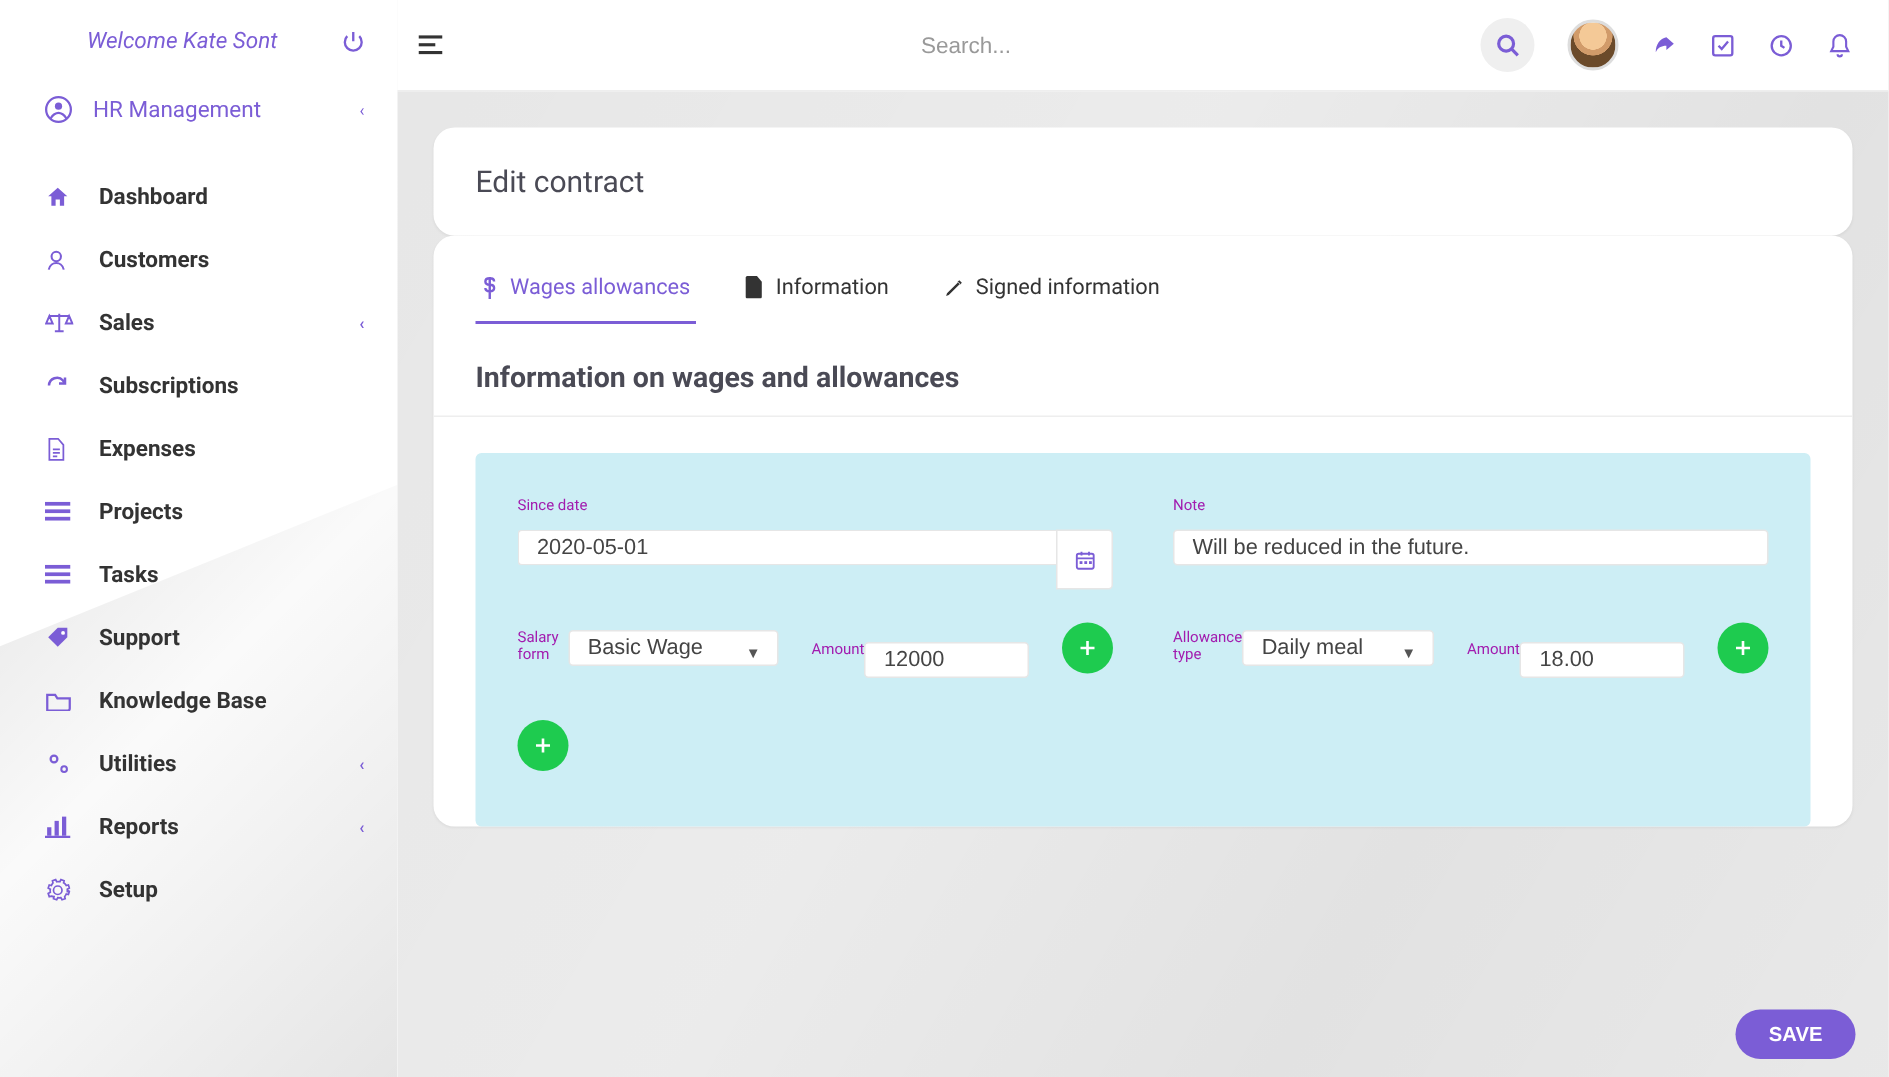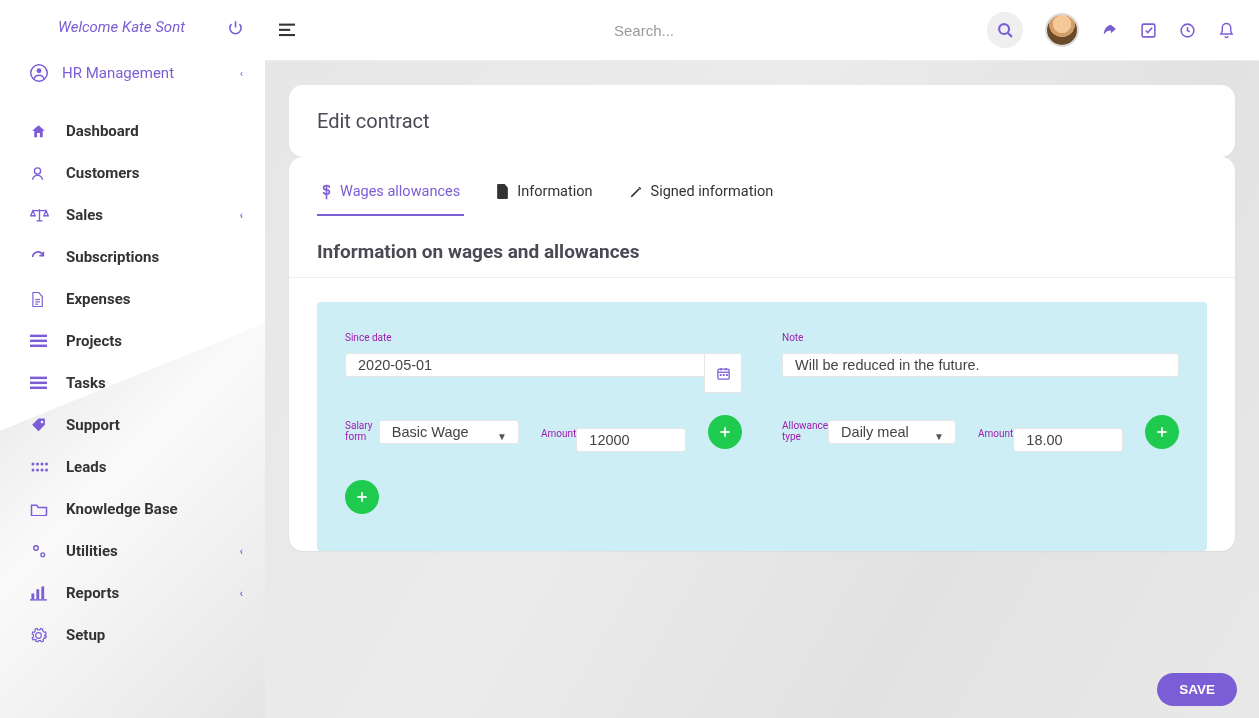--- a/index.html
+++ b/index.html
@@ -300,35 +300,20 @@
           <span>Tasks</span>
         </li>
         <li class="sb-item">
           <span class="ic">
             <svg width="17" height="17" viewBox="0 0 24 24" fill="currentColor">
               <path d="M3 11l9-9h9v9l-9 9-9-9z"></path>
               <circle cx="17" cy="7" r="1.8" fill="#fff"></circle>
             </svg>
           </span>
           <span>Support</span>
-        </li>
-        <li class="sb-item">
-          <span class="ic">
-            <svg width="18" height="12" viewBox="0 0 24 14" fill="currentColor">
-              <circle cx="4" cy="3" r="2"></circle>
-              <circle cx="10" cy="3" r="2"></circle>
-              <circle cx="16" cy="3" r="2"></circle>
-              <circle cx="22" cy="3" r="2"></circle>
-              <circle cx="4" cy="11" r="2"></circle>
-              <circle cx="10" cy="11" r="2"></circle>
-              <circle cx="16" cy="11" r="2"></circle>
-              <circle cx="22" cy="11" r="2"></circle>
-            </svg>
-          </span>
-          <span>Leads</span>
         </li>
         <li class="sb-item">
           <span class="ic">
             <svg width="18" height="14" viewBox="0 0 24 18" fill="none" stroke="currentColor" stroke-width="2">
               <path d="M2 4h7l2 3h11v9a2 2 0 0 1-2 2H2V4z"></path>
             </svg>
           </span>
           <span>Knowledge Base</span>
         </li>
         <li class="sb-item">

